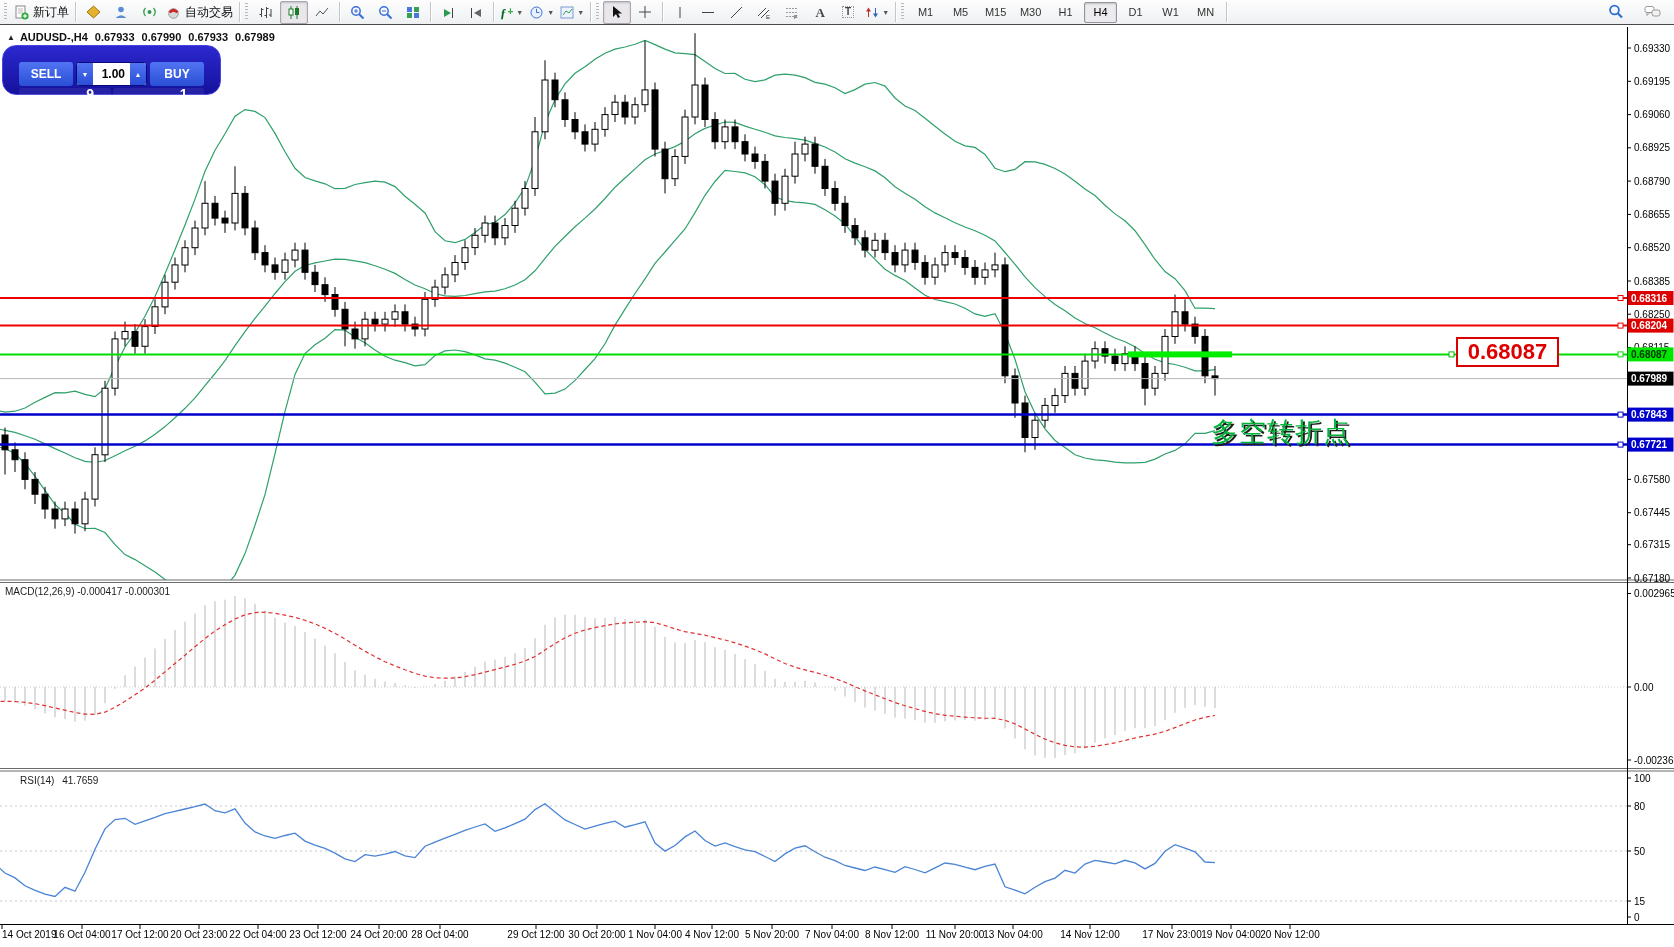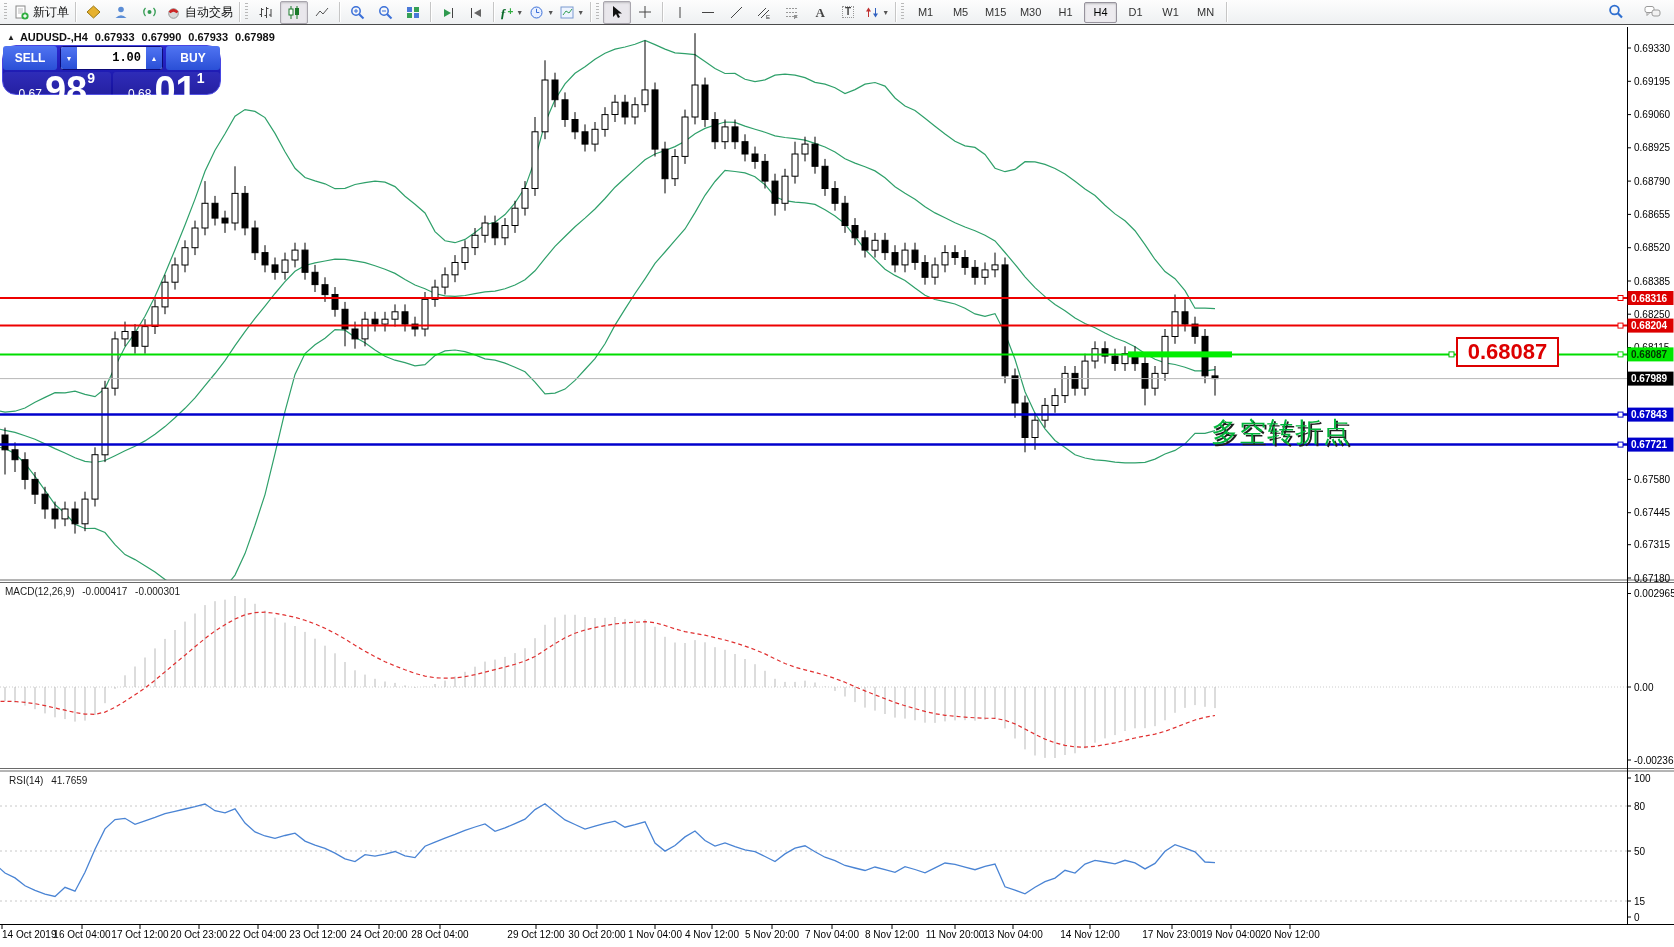--- a/index.html
+++ b/index.html
@@ -23,39 +23,39 @@
   .tf.active{background:#edebef;border-color:#97939d;box-shadow:inset 0 1px 2px rgba(0,0,0,.2);color:#000}
   #toolbar-right{margin-left:auto;display:flex;gap:8px;align-items:center;padding-right:6px}
   
   #chart-svg{position:absolute;left:0;top:0;z-index:1}
   #chart-title{position:absolute;left:7px;top:31px;z-index:4;font-size:11px;font-weight:bold;color:#101010;
                display:flex;align-items:center}
   #chart-title .tsp{margin-right:7px}
   #chart-title .tri{font-size:8px;margin-right:5px;color:#222}
   
   #trade-panel{position:absolute;left:2px;top:45px;width:219px;height:50px;z-index:5;box-sizing:border-box;
-               background:linear-gradient(#2b28cf,#15119c);border:1px solid #4846e2;border-radius:14px;padding:0}
+               background:linear-gradient(#2b28cf,#15119c);border:1px solid #4846e2;border-radius:14px;padding:16px}
   .tp-row1{display:flex;height:24px}
   .btn-sell,.btn-buy{width:54px;background:linear-gradient(#5074f2,#2a4fd6);color:#fff;font-weight:bold;font-size:12px;
                      display:flex;align-items:center;justify-content:center;border-radius:3px;cursor:default}
   .vol-wrap{flex:1;display:flex;margin:0 3px;border-radius:3px;overflow:hidden;border:1px solid #0c0a78;background:#fff}
   .spin{width:16px;background:linear-gradient(#5074f2,#2a4fd6);color:#fff;font-size:7px;display:flex;
         align-items:center;justify-content:center}
   .vol-input{flex:1;border:none;outline:none;text-align:right;font-size:12px;font-weight:bold;padding:0 5px;min-width:0;
-             color:#000;background:#fff;font-family:Liberation Mono, monospace}
+             color:#000;background:#fff;font-family:Liberation Sans, sans-serif}
   .tp-row2{display:flex;height:34px;margin-top:2px;gap:2px;color:#fff}
   .price-half{flex:1;display:flex;align-items:flex-end;justify-content:center;background:rgba(255,255,255,.07);
               border-radius:3px;padding-bottom:2px}
   .p-small{font-size:12px;font-weight:normal;margin-right:3px;line-height:19px}
-  .p-big{font-size:38px;font-weight:bold;line-height:27px}
+  .p-big{font-size:22px;font-weight:bold;line-height:27px}
   .p-sup{font-size:14px;font-weight:bold;line-height:13px;align-self:flex-start}
   
   #macd-label{position:absolute;left:5px;top:586px;font-size:10px;color:#1c1c1c;z-index:3}
-  #macd-label span{margin-right:5px}
-  #rsi-label{position:absolute;left:9px;top:775px;font-size:10px;color:#1c1c1c;z-index:3}
+  #macd-label span{}
+  #rsi-label{position:absolute;left:20px;top:775px;font-size:10px;color:#1c1c1c;z-index:3}
   #rsi-label span{margin-right:5px}
   #callout{position:absolute;left:1456px;top:337px;width:99px;height:26px;line-height:26px;text-align:center;
            border:2px solid #dd0000;color:#dd0000;font-size:22px;font-weight:bold;background:#fff;z-index:4}
   #annotation{position:absolute;left:1211px;top:414px;font-size:27px;font-weight:normal;color:#00b43a;
               text-shadow:2px 2px 0 #1e1e1e;letter-spacing:1px;z-index:4}
 </style>
 </head>
 <body>
 
 <div id="toolbar">

